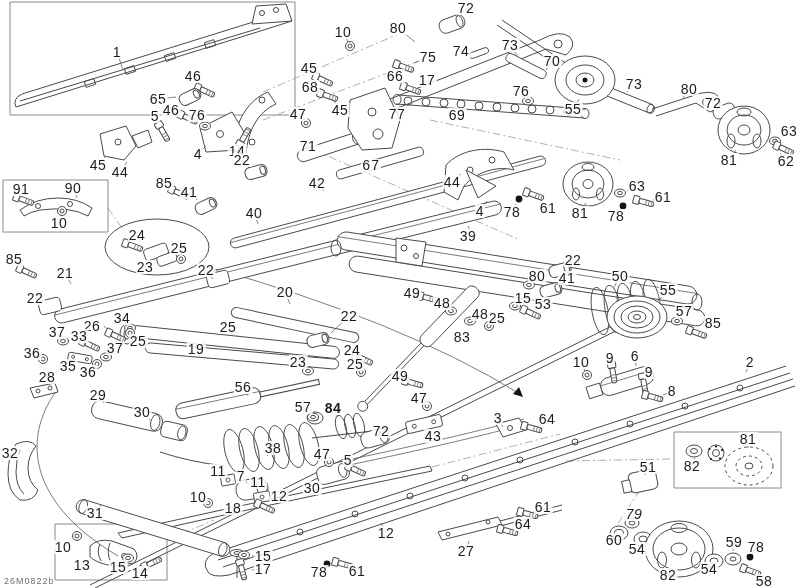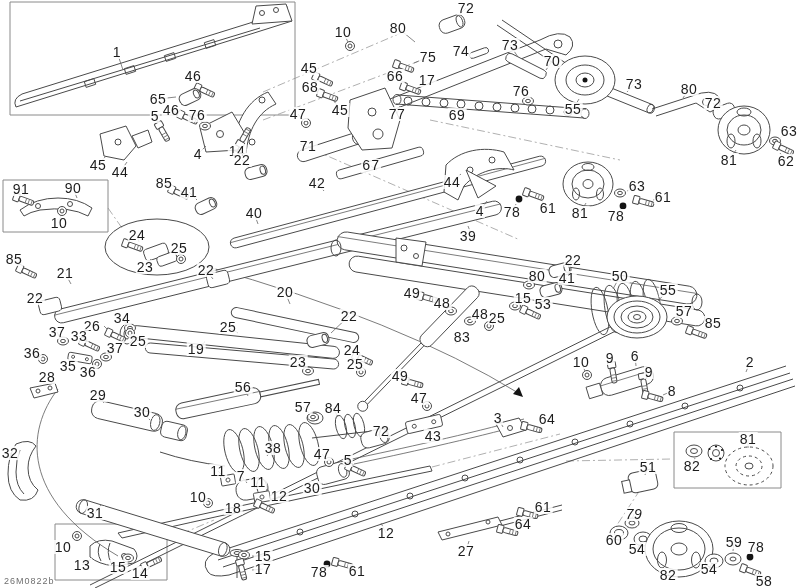--- a/index.html
+++ b/index.html
@@ -1056,21 +1056,21 @@
       <span class="callout" style="left: 98px; top: 395px;">29</span>
       <span class="callout" style="left: 142px; top: 412px;">30</span>
       <span class="callout" style="left: 243px; top: 387px;">56</span>
       <span class="callout" style="left: 352px; top: 350px;">24</span>
       <span class="callout" style="left: 298px; top: 362px;">23</span>
       <span class="callout" style="left: 355px; top: 364px;">25</span>
       <span class="callout" style="left: 462px; top: 337px;">83</span>
       <span class="callout" style="left: 400px; top: 376px;">49</span>
       <span class="callout" style="left: 419px; top: 398px;">47</span>
       <span class="callout" style="left: 303px; top: 407px;">57</span>
-      <span class="callout" style="left: 333px; top: 408px;">84</span>
+      <span class="callout" style="left: 333px; top: 408px; font-weight: bold;">84</span>
       <span class="callout" style="left: 381px; top: 431px;">72</span>
       <span class="callout" style="left: 433px; top: 436px;">43</span>
       <span class="callout" style="left: 498px; top: 418px;">3</span>
       <span class="callout" style="left: 547px; top: 419px;">64</span>
       <span class="callout" style="left: 273px; top: 448px;">38</span>
       <span class="callout" style="left: 322px; top: 454px;">47</span>
       <span class="callout" style="left: 348px; top: 460px;">5</span>
       <span class="callout" style="left: 312px; top: 488px;">30</span>
       <span class="callout" style="left: 279px; top: 496px;">12</span>
       <span class="callout" style="left: 218px; top: 471px;">11</span>

